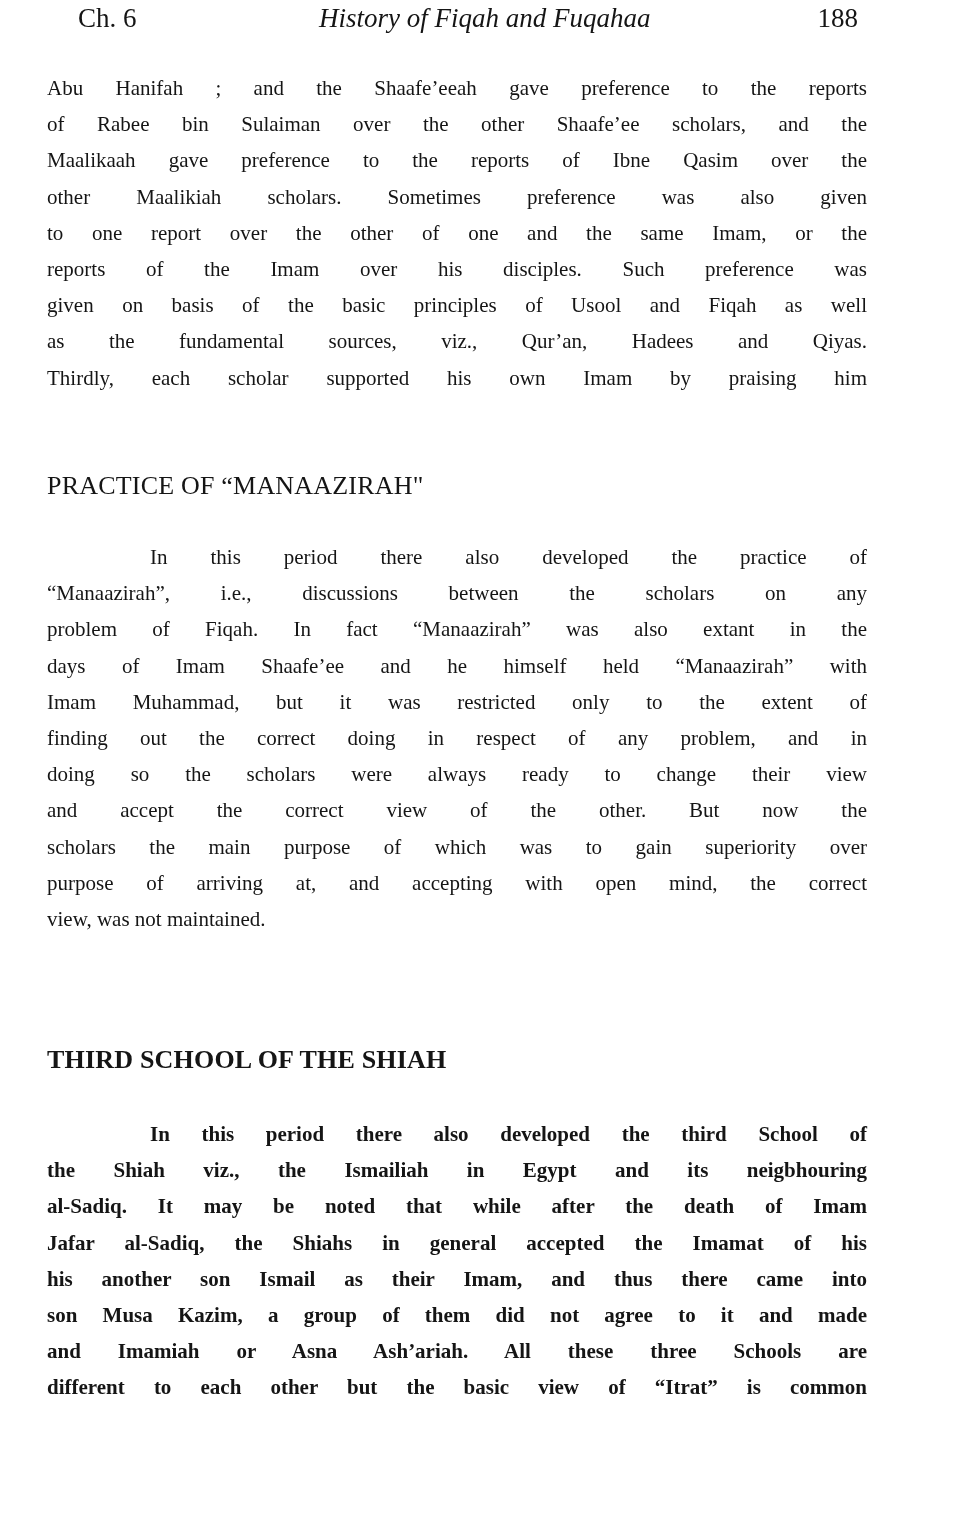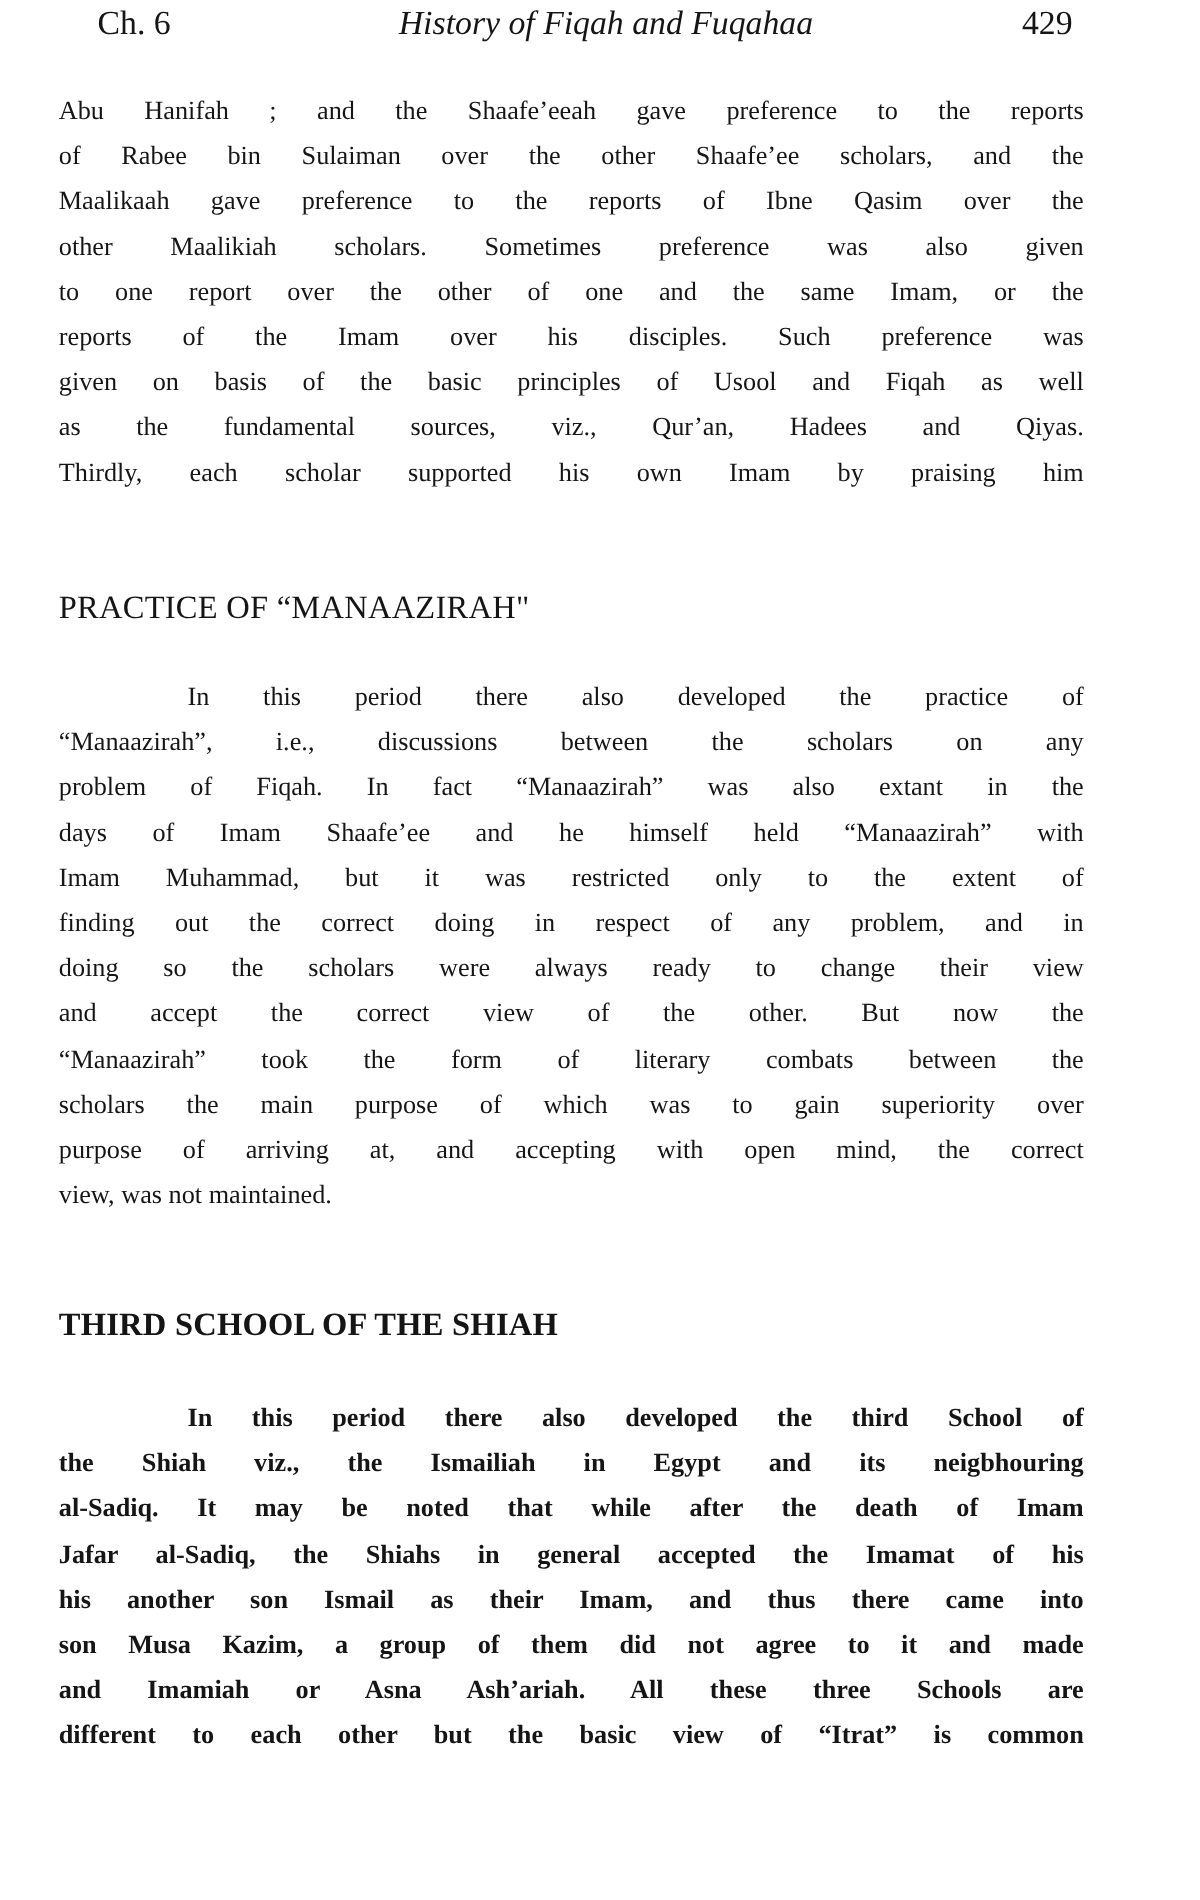--- a/index.html
+++ b/index.html
@@ -72,21 +72,21 @@
     #para3 { top: 1116px; font-weight: bold; }
   </style>
 </head>
 <body>
 
 <div class="page">
 
   <div class="running-head">
     <span class="rh-chapter">Ch. 6</span>
     <span class="rh-title">History of Fiqah and Fuqahaa</span>
-    <span class="rh-page">429</span>
+    <span class="rh-page">188</span>
   </div>
 
   <div class="text-block" id="para1">
     <span class="line">Abu Hanifah ; and the Shaafe’eeah gave preference to the reports</span>
     <span class="line">of Rabee bin Sulaiman over the other Shaafe’ee scholars, and the</span>
     <span class="line">Maalikaah gave preference to the reports of Ibne Qasim over the</span>
     <span class="line">other Maalikiah scholars. Sometimes preference was also given</span>
     <span class="line">to one report over the other of one and the same Imam, or the</span>
     <span class="line">reports of the Imam over his disciples. Such preference was</span>
     <span class="line">given on basis of the basic principles of Usool and Fiqah as well</span>
@@ -98,21 +98,20 @@
 
   <div class="text-block" id="para2">
     <span class="line indent">In this period there also developed the practice of</span>
     <span class="line">“Manaazirah”, i.e., discussions between the scholars on any</span>
     <span class="line">problem of Fiqah. In fact “Manaazirah” was also extant in the</span>
     <span class="line">days of Imam Shaafe’ee and he himself held “Manaazirah” with</span>
     <span class="line">Imam Muhammad, but it was restricted only to the extent of</span>
     <span class="line">finding out the correct doing in respect of any problem, and in</span>
     <span class="line">doing so  the scholars were always ready to  change their view</span>
     <span class="line">and accept the correct view of the other. But now the</span>
-    <span class="line">“Manaazirah” took the form of literary combats between the</span>
     <span class="line">scholars the main purpose of which was to gain superiority over</span>
     <span class="line">purpose of arriving at, and accepting with open mind, the correct</span>
     <span class="line last">view, was not maintained.</span>
   </div>
 
   <div class="heading bold" id="heading2">THIRD SCHOOL OF THE SHIAH</div>
 
   <div class="text-block" id="para3">
     <span class="line indent">In this period there also developed the third School of</span>
     <span class="line">the Shiah viz., the Ismailiah in Egypt and its neigbhouring</span>

